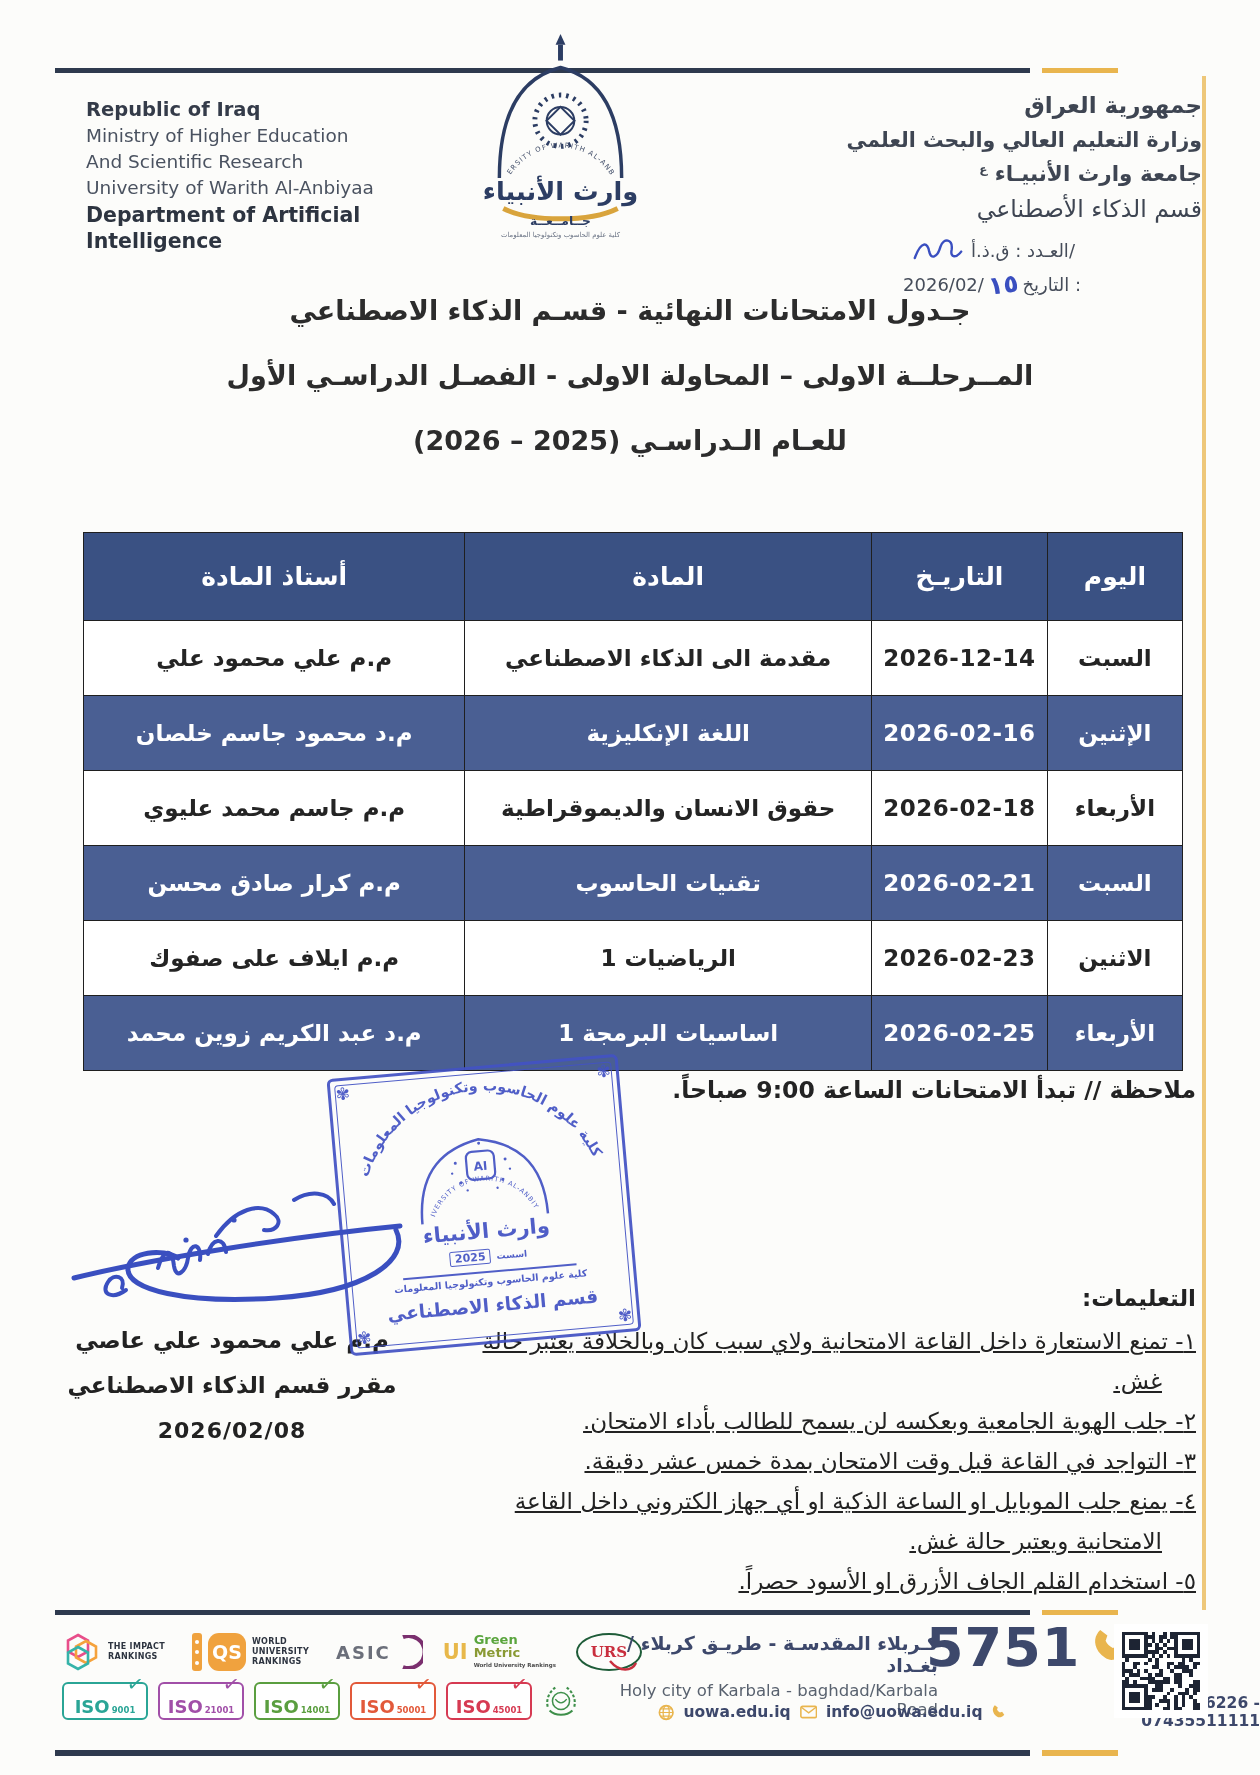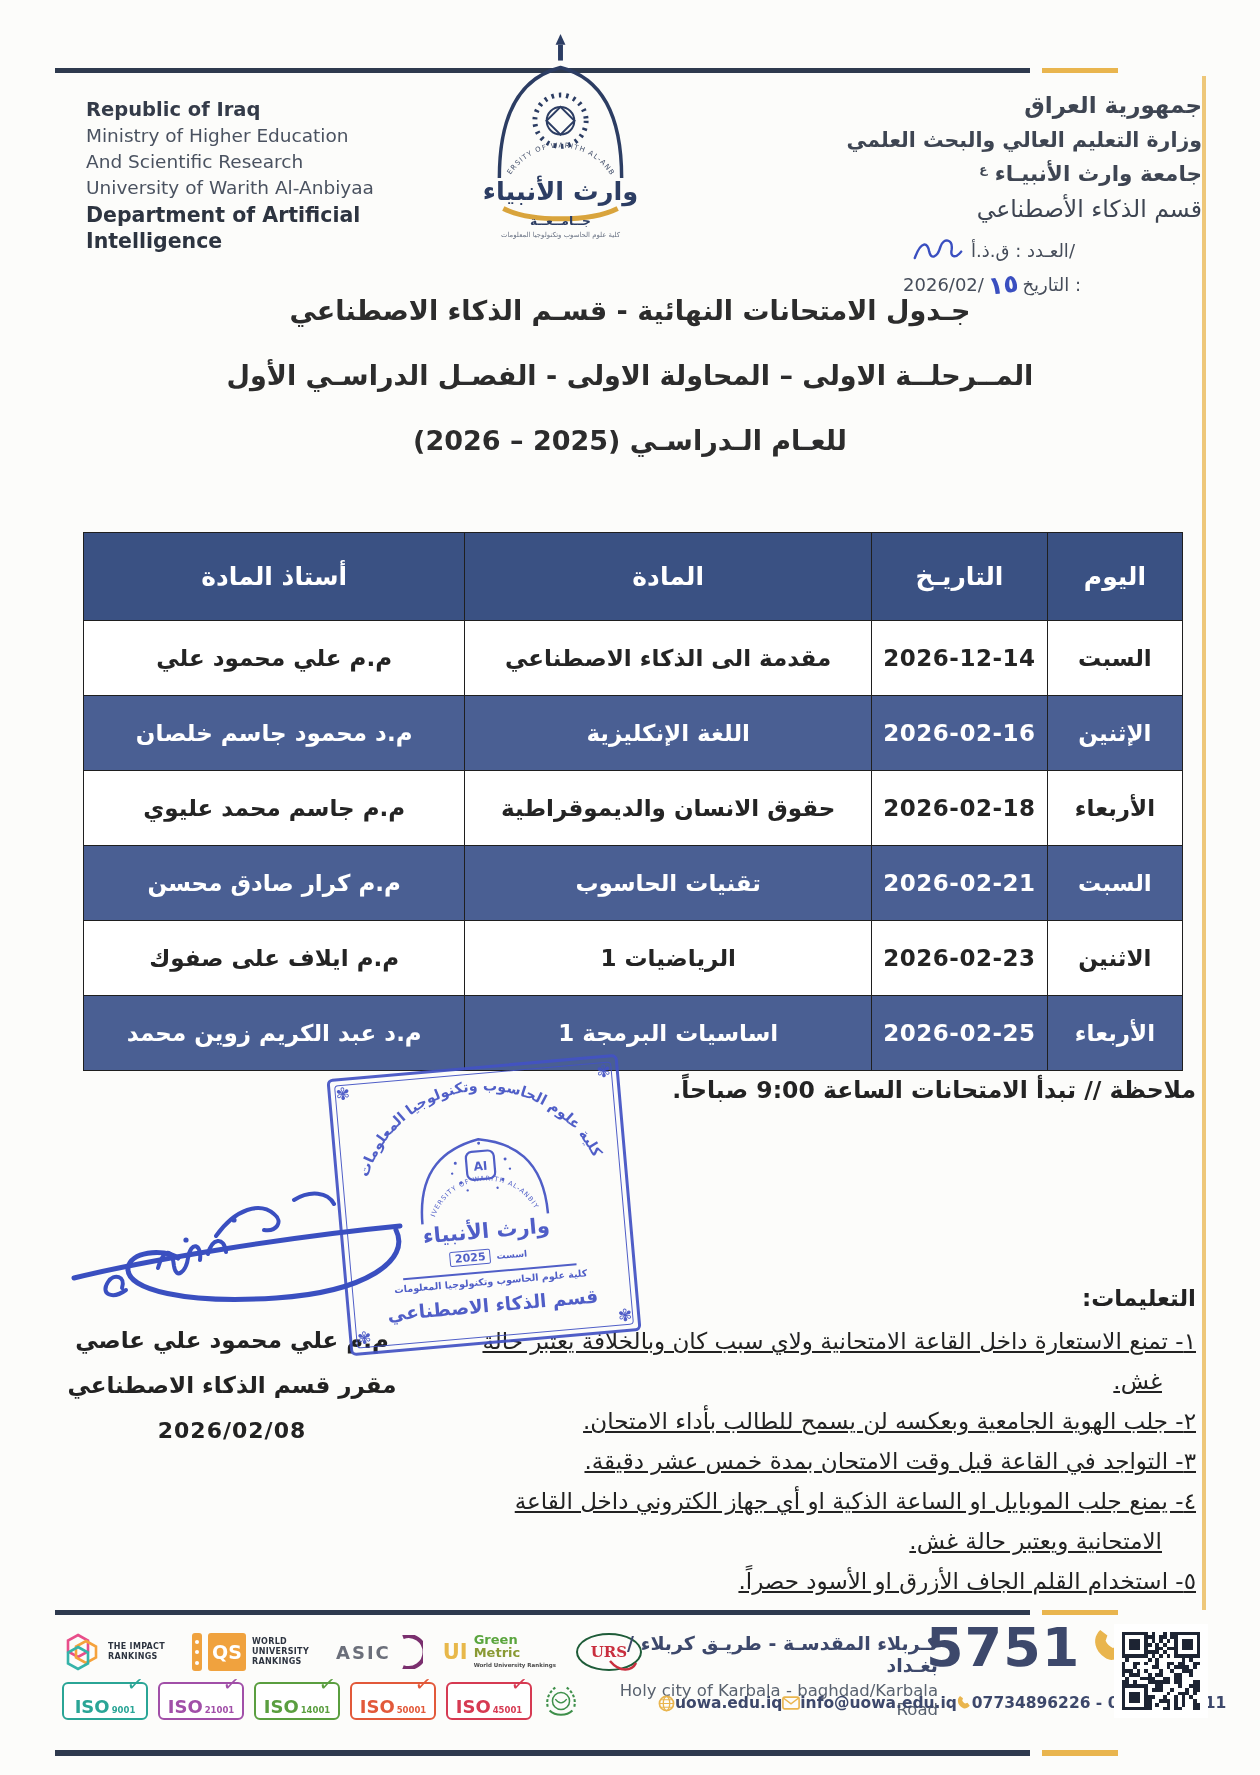--- a/index.html
+++ b/index.html
@@ -88,42 +88,42 @@
 
   
   .f-row1{left:62px;top:1628px;display:flex;align-items:center;gap:20px;height:48px;}
   .f-row2{left:62px;top:1680px;display:flex;align-items:center;gap:10px;height:42px;}
   .rk{display:flex;align-items:center;gap:6px;}
   .rk-text{font-size:8px;font-weight:700;color:#2d3440;width:64px;line-height:10px;letter-spacing:.3px;}
   .qs-dots{width:10px;height:38px;background:#f0a23e;border-radius:3px;display:flex;flex-direction:column;
     align-items:center;justify-content:space-evenly;}
   .qs-dots i{width:4px;height:4px;background:#fff;border-radius:50%;}
   .qs-box{width:38px;height:38px;background:#f0a23e;color:#fff;font-weight:700;font-size:19px;
-    display:flex;align-items:center;justify-content:center;border-radius:3px;}
+    display:flex;align-items:center;justify-content:center;border-radius:11px;}
   .asic-txt{font-size:18px;font-weight:700;color:#6b6f7a;letter-spacing:2px;}
   .ui-big{font-size:21px;font-weight:700;color:#e8b84a;}
   .ui-col{display:flex;flex-direction:column;line-height:13px;}
   .ui-col .g{color:#5aa53e;font-size:13px;font-weight:700;}
   .ui-col .m{color:#8a9a33;font-size:13px;font-weight:700;}
   .ui-sub{font-size:5.5px;color:#4a4a4a;font-weight:700;}
   .urs-oval{border:2.5px solid #1e5c38;border-radius:50%;width:62px;height:34px;display:flex;
     align-items:center;justify-content:center;position:relative;}
   .urs-txt{color:#c92f3e;font-weight:700;font-size:15px;font-family:"DejaVu Serif",serif;}
   .iso{position:relative;border:2.3px solid;border-radius:6px;height:32px;width:82px;
     display:flex;align-items:flex-end;justify-content:center;gap:2px;padding-bottom:2px;background:#fff;}
   .iso-word{font-weight:700;font-size:18px;line-height:18px;}
   .iso-num{font-size:8.5px;font-weight:700;line-height:11px;}
   .iso-check{position:absolute;right:2px;top:-12px;font-size:20px;font-weight:700;transform:rotate(8deg);}
   .wreath{width:38px;height:38px;}
 
   .f-right-addr{left:612px;top:1632px;width:326px;text-align:right;}
   .addr-ar{direction:rtl;font-size:19px;font-weight:700;color:var(--fnavy);}
   .addr-en{font-size:16.5px;font-weight:500;color:#59626f;margin-top:5px;}
-  .contacts{left:658px;top:1694px;display:flex;align-items:center;gap:0;direction:ltr;
-    font-size:15.5px;font-weight:700;color:var(--fnavy);}
+  .contacts{left:658px;top:1694px;display:flex;align-items:center;gap:9px;direction:ltr;
+    font-size:15.5px;font-weight:700;color:var(--fnavy);text-align:right;}
   .box5751{left:926px;top:1616px;display:flex;align-items:center;gap:13px;}
   .box5751 .n{font-size:54px;font-weight:700;color:var(--fnavy);letter-spacing:1px;}
   .qr{left:1114px;top:1624px;width:94px;height:94px;}
 </style>
 </head>
 <body>
 
 <div class="page">
 
   <div class="rule" style="left:55px;top:68px;width:975px;height:5px;"></div>

